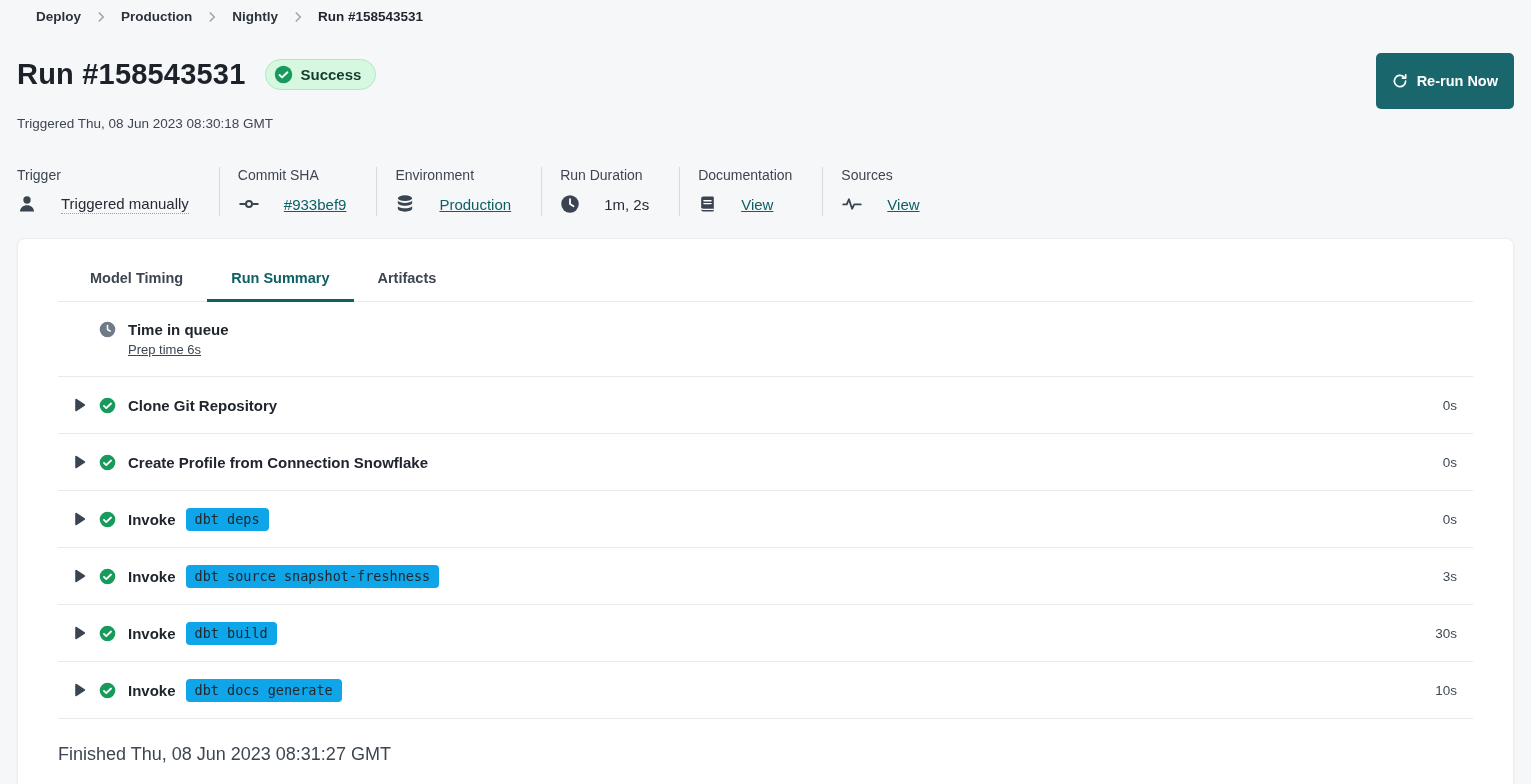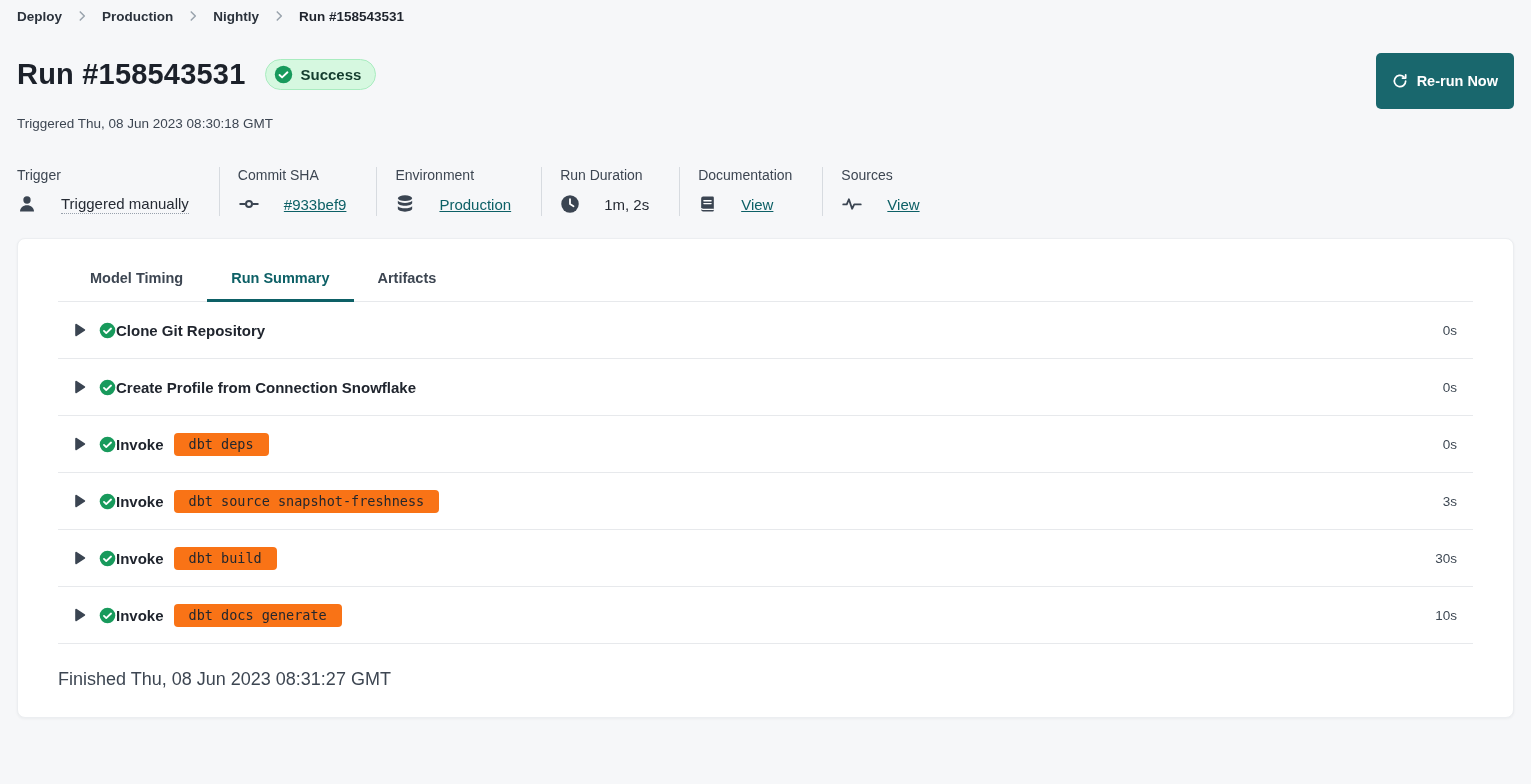--- a/index.html
+++ b/index.html
@@ -6,21 +6,21 @@
   html, body { width: 1531px; height: 784px; }
   body {
     background: #f6f7f9;
     font-family: "Liberation Sans", sans-serif;
     color: #262b34;
     overflow: hidden;
   }
   .page { padding: 0 17px; }
 
   
-  .breadcrumb { display: flex; align-items: flex-start; padding-top: 9px; gap: 13px; }
+  .breadcrumb { display: flex; align-items: flex-end; padding-top: 9px; gap: 13px; margin-left: 19px; }
   .crumb { font-size: 13.5px; font-weight: 600; color: #2b323c; text-decoration: none; cursor: pointer; }
   .crumb.current { font-weight: 700; color: #1f242d; cursor: default; }
   .crumb-chev { display: flex; align-items: center; }
 
   
   .header-row { display: flex; align-items: center; margin-top: 15px; }
   .page-title { font-size: 29px; font-weight: 700; color: #1c212a; letter-spacing: 0.2px; }
   .status-badge {
     display: inline-flex; align-items: center; gap: 8px;
     margin-left: 19px; padding: 5px 14px 5px 8px;
@@ -66,23 +66,23 @@
   
   .queue { display: flex; align-items: flex-start; padding: 19px 0 18px 41px; border-bottom: 1px solid #e7e9ec; }
   .queue-text { margin-left: 12px; }
   .queue-title { font-size: 15px; font-weight: 700; color: #20252e; }
   .queue-link { display: inline-block; margin-top: 4px; font-size: 13px; color: #3d4652; text-decoration: underline; cursor: pointer; }
 
   
   .step-row { display: flex; align-items: center; height: 57px; border-bottom: 1px solid #e7e9ec; padding-left: 16px; cursor: pointer; }
   .expander { display: flex; align-items: center; background: none; border: none; cursor: pointer; padding: 0; }
   .step-check { margin-left: 13px; display: flex; align-items: center; }
-  .step-name { font-size: 15px; font-weight: 700; color: #20252e; }
+  .step-name { margin-left: 12px; font-size: 15px; font-weight: 700; color: #20252e; }
   .code-chip {
-    margin-left: 10px; background: #f97316; border-radius: 4px; padding: 3px 15px 4px;
+    margin-left: 10px; background: #0ea5e9; border-radius: 4px; padding: 3px 9px 4px;
     font-family: "DejaVu Sans Mono", monospace; font-size: 13.5px; color: #23272e; font-weight: 400;
   }
   .step-duration { margin-left: auto; padding-right: 16px; font-size: 13.5px; color: #3f4954; }
 
   
   .card-footer { padding: 25px 0 27px; font-size: 18px; color: #3d4652; }
 
   .icon { display: inline-flex; flex: none; }
 </style>
 </head>
@@ -225,20 +225,32 @@
   </div>
 
   <section class="card">
 
     <div class="tabs">
       <button class="tab">Model Timing</button>
       <button class="tab active">Run Summary</button>
       <button class="tab">Artifacts</button>
     </div>
 
+    <div class="queue">
+      <span class="icon">
+        <svg width="17" height="17" viewBox="0 0 24 24">
+            <circle cx="12" cy="12" r="11" fill="#6e7a87"></circle>
+            <path d="M12 6.5V12l3.8 2.4" stroke="#ffffff" stroke-width="2.2" fill="none" stroke-linecap="round" stroke-linejoin="round"></path>
+          </svg>
+      </span>
+      <div class="queue-text">
+        <div class="queue-title">Time in queue</div>
+        <a class="queue-link">Prep time 6s</a>
+      </div>
+    </div>
 
     <div class="step-list">
 
       <div class="step-row">
         <button class="expander">
           <svg width="12" height="14" viewBox="0 0 12 14">
               <path d="M2.2 1.8 L10.2 7 L2.2 12.2 Z" fill="#3b4552" stroke="#3b4552" stroke-width="2" stroke-linejoin="round"></path>
             </svg>
         </button>
         <span class="step-check icon">

